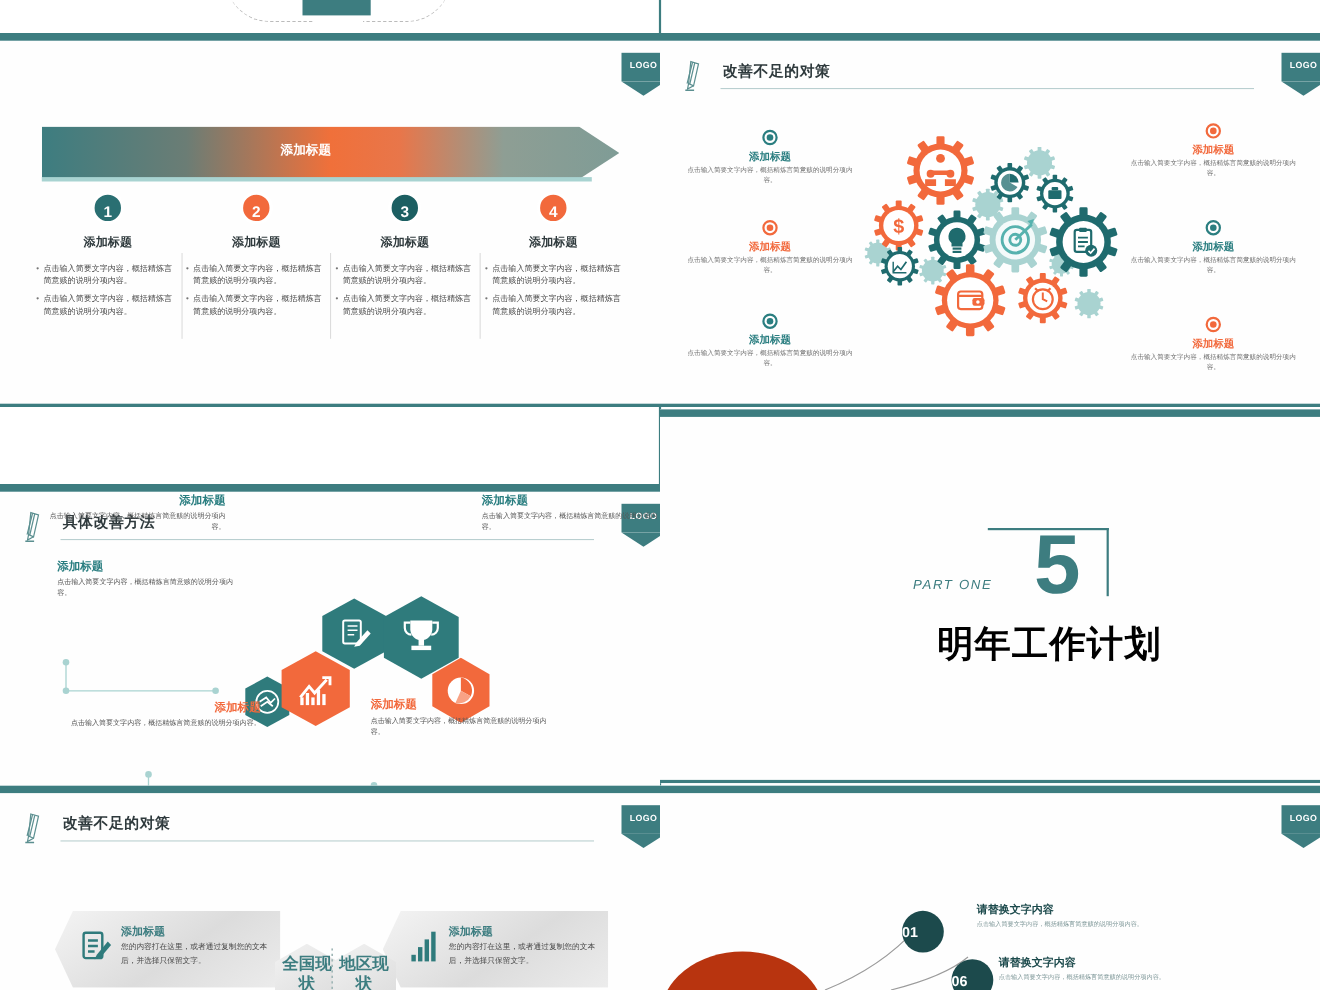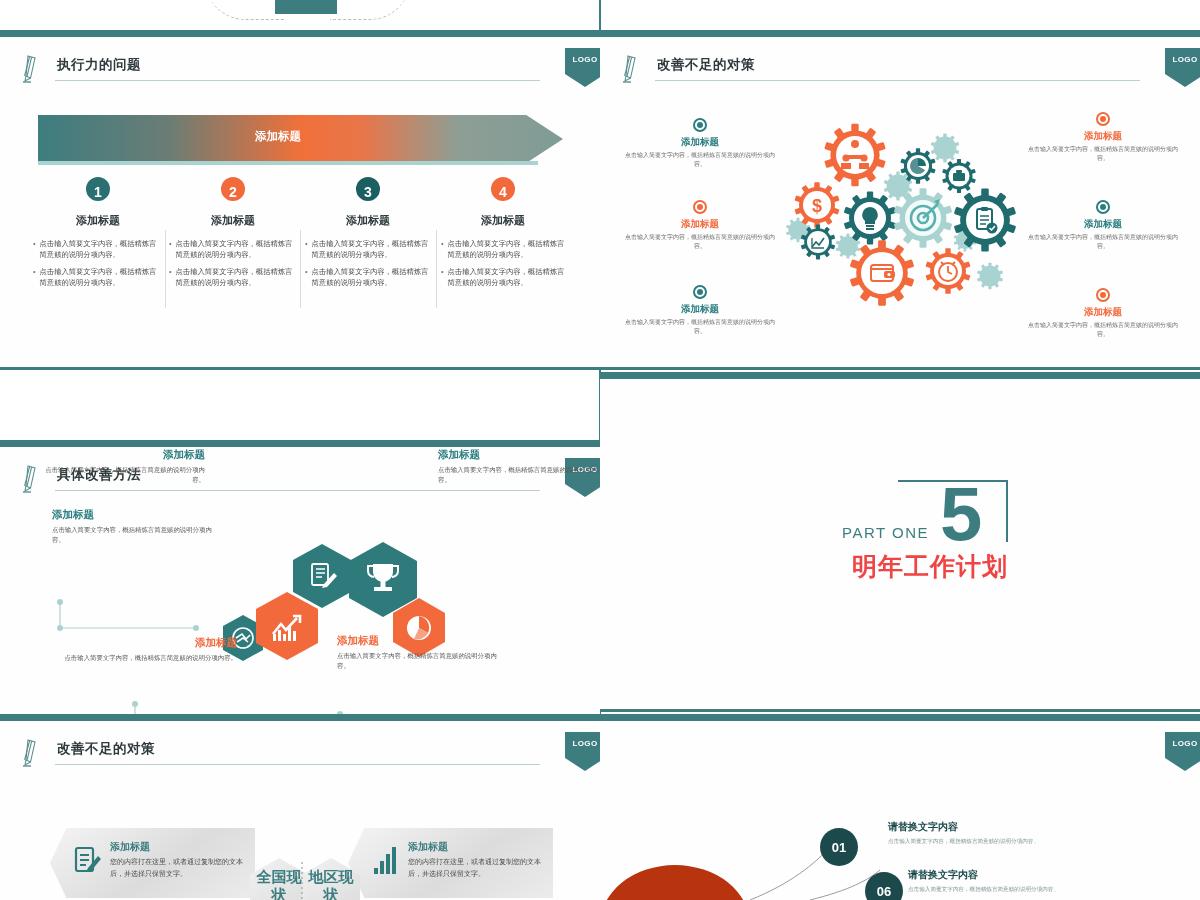--- a/index.html
+++ b/index.html
@@ -71,40 +71,40 @@
 
   
   .hexlbl { position:absolute; width:160px; }
   .hexlbl .t { font-size:10.5px; font-weight:bold; margin-bottom:3px; }
   .hexlbl .d { font-size:6.4px; color:#555; line-height:1.6; }
   .hexlbl.r { text-align:right; }
 
   
   .sec { position:absolute; left:830px; top:480px; width:230px; height:120px; }
   .sec .bracket { position:absolute; left:68px; top:0; width:110px; height:62px; border-top:2px solid #3d7d80; border-right:2px solid #3d7d80; }
-  .sec .part { position:absolute; left:12px; top:44px; font-size:15px; color:#3d7d80; letter-spacing:1.5px; }
+  .sec .part { position:absolute; left:0; top:44px; font-size:12px; color:#3d7d80; letter-spacing:1.5px;font-style:italic; }
   .sec .num { position:absolute; left:110px; top:-4px; font-size:76px; color:#3d7d80; font-weight:bold; line-height:1; }
-  .sec .cn { position:absolute; left:22px; top:70px; font-size:25px; color:#ef4444; font-weight:bold; letter-spacing:1px; }
+  .sec .cn { position:absolute; left:22px; top:83px; font-size:33px; color:#000000; font-weight:bold; letter-spacing:1px; }
 
   
   .card5 { position:absolute; width:205px; height:70px;
      background:linear-gradient(145deg,#f4f4f4,#dcdcdc 55%,#ececec);
      clip-path: polygon(8% 0, 100% 0, 100% 100%, 8% 100%, 0 50%); }
   .card5 .t { position:absolute; left:60px; top:12px; font-size:10px; font-weight:bold; color:#3d7d80; }
   .card5 .d { position:absolute; left:60px; top:28px; width:135px; font-size:7px; color:#4a4a4a; line-height:1.75; }
   .card5 .ic { position:absolute; left:24px; top:16px; width:28px; height:32px; }
   .hexcenter { position:absolute; left:250px; top:840px; width:110px; height:100px; }
   .hexcenter .hx { position:absolute; width:58px; height:66px; background:linear-gradient(145deg,#f2f2f2,#d9d9d9);
      clip-path:polygon(50% 0,100% 25%,100% 75%,50% 100%,0 75%,0 25%); }
   .hexcenter .lab { position:absolute; font-size:15px; color:#3d7d80; font-weight:bold; text-align:center; width:50px; line-height:1.2;}
 
   
   .redblob { position:absolute; left:600px; top:865px; width:150px; height:120px; border-radius:50%; background:#b8340f; }
   .numcirc { position:absolute; width:38px; height:38px; border-radius:50%; background:#1c4a4c; color:#fff;
-     font-size:13px; font-weight:bold; display:flex; align-items:center; justify-content:center; }
+     font-size:13px; font-weight:bold; display:flex; align-items:center; }
   .goal { position:absolute; width:230px; }
   .goal .t { font-size:10px; font-weight:bold; color:#1c4a4c; margin-bottom:3px; }
   .goal .d { font-size:5.6px; color:#7b9596; line-height:1.5; }
 </style>
 </head>
 <body>
 
 <div class="page">
 
   <div class="top-strip">
@@ -112,35 +112,20 @@
     <div class="arcR"></div>
     <div class="tbox"></div>
   </div>
 
   <div class="vsep"></div>
 
   <div class="slide s1">
     <div class="topbar"></div>
     <div class="botbar"></div>
 
-    <div class="hdr">
-      <span class="pencil">
-        <svg width="22" height="30" viewBox="0 0 22 30">
-            <g fill="none" stroke="#5b8f90" stroke-width="1.1">
-          <path d="M6 2 L13 4 L8.5 24 L4 22 Z"></path>
-              <path d="M4 22 L3 27 L8.5 24"></path>
-              <path d="M7.6 2.6 L2.6 22"></path>
-              <path d="M9.6 3.2 L5 22.6"></path>
-          <path d="M1 28 L9 28" stroke-width="1.4"></path>
-            </g>
-          </svg>
-      </span>
-      <span class="htitle">执行力的问题</span>
-      <div class="rule"></div>
-    </div>
     <div class="logo">
       <div class="lbody"></div>
         <div class="ltip"></div>
       <div class="ltext">LOGO</div>
     </div>
 
     <div class="arrowwrap">
       <div class="arrowbody"></div>
       <div class="arrowtitle">添加标题</div>
     </div>

